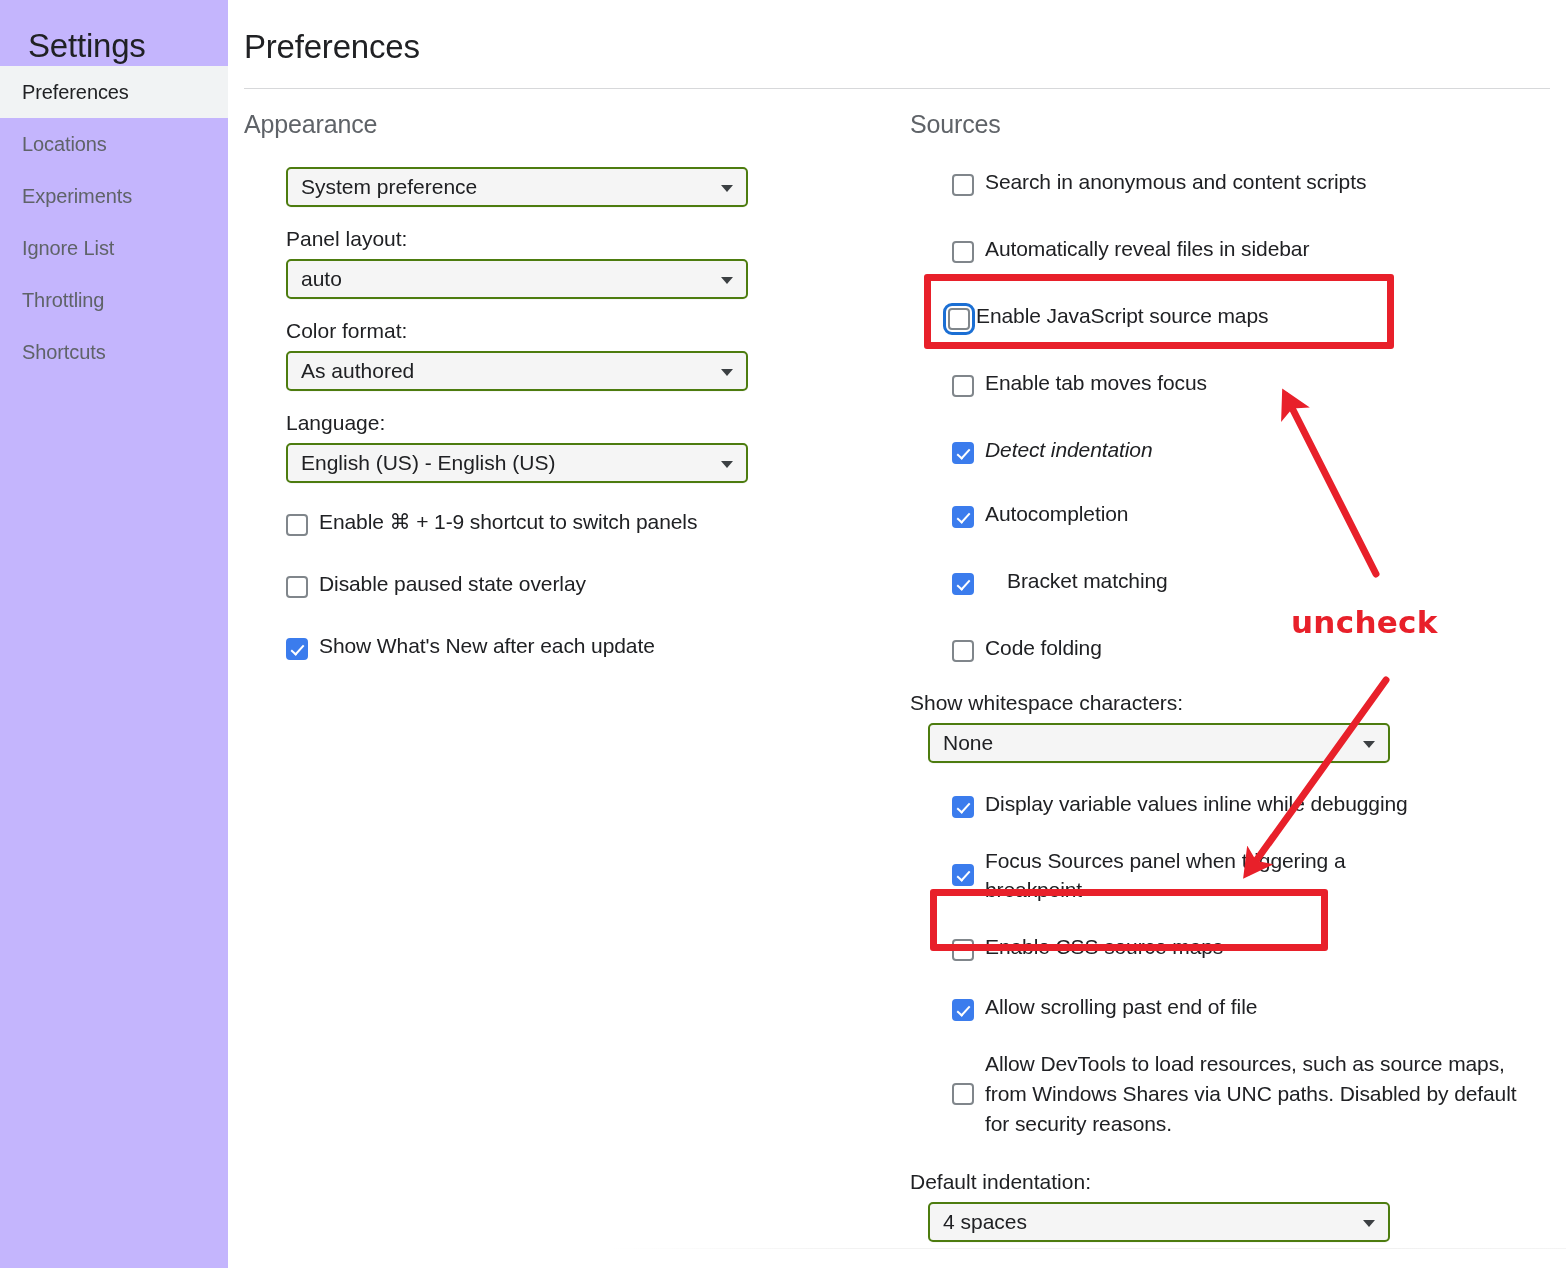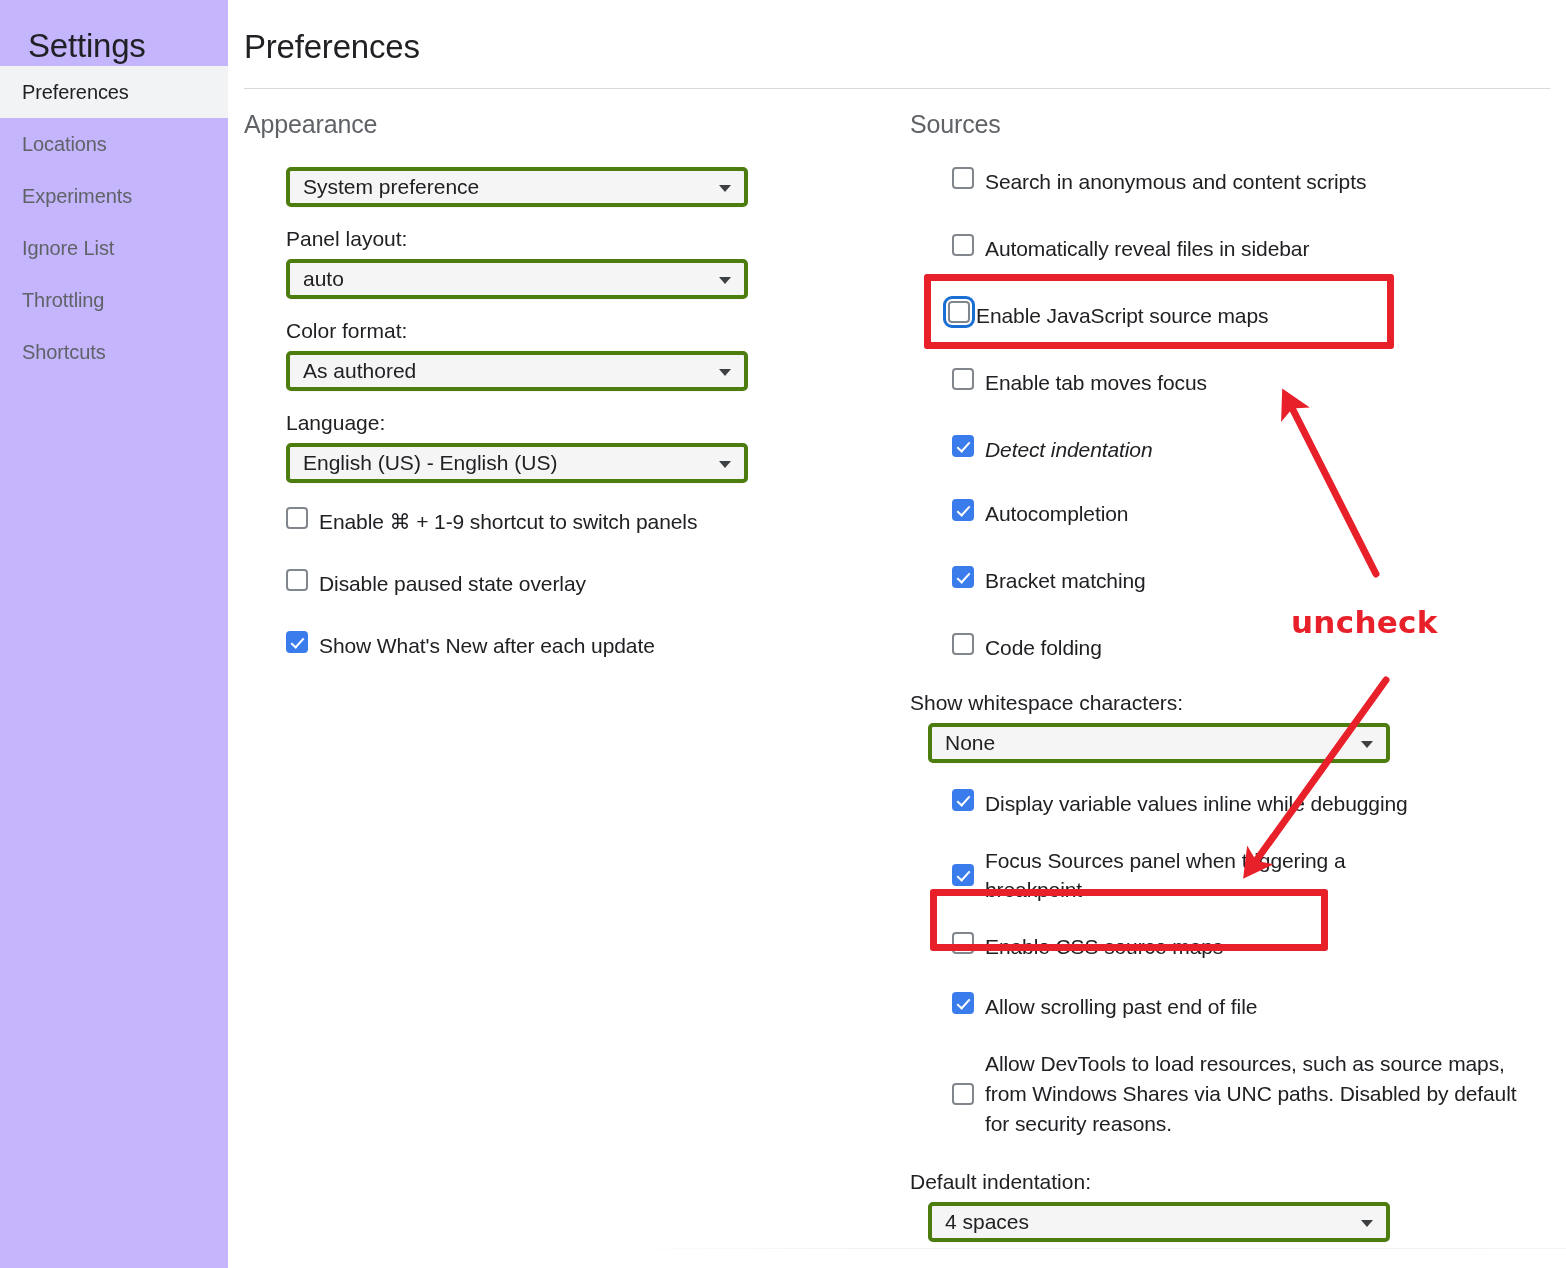--- a/index.html
+++ b/index.html
@@ -90,21 +90,21 @@
   .field-label {
     font-size: 21px;
     color: #202124;
     line-height: 30px;
     margin-bottom: 5px;
   }
   .select-box {
     position: relative;
     height: 40px;
     background: #f5f5f5;
-    border: 4px solid #4d7c0f;
+    border: 2px solid #4d7c0f;
     border-radius: 5px;
     display: flex; align-items: center;
     padding: 0 34px 0 13px;
     font-size: 21px;
     color: #202124;
     cursor: pointer;
     box-shadow: 0 1px 0 rgba(0,0,0,0.03);
   }
   .select-box .caret {
     position: absolute;
@@ -112,21 +112,21 @@
     margin-top: -2px;
     width: 0; height: 0;
     border-left: 6px solid transparent;
     border-right: 6px solid transparent;
     border-top: 7px solid #3c4043;
   }
 
   
   .cb-row {
     display: flex;
-    align-items: flex-start;
+    align-items: flex-end;
     cursor: pointer;
   }
   .cb-row .cb-label {
     font-size: 21px;
     color: #202124;
     line-height: 29px;
     letter-spacing: -0.1px;
   }
   .cb {
     flex: none;
@@ -291,21 +291,21 @@
           <span class="cb-label">Enable tab moves focus</span>
         </div>
         <div class="cb-row" style="margin-bottom:35px;font-style:italic;">
           <span class="cb checked"></span>
           <span class="cb-label">Detect indentation</span>
         </div>
         <div class="cb-row" style="margin-bottom:38px;">
           <span class="cb checked"></span>
           <span class="cb-label">Autocompletion</span>
         </div>
-        <div class="cb-row" style="margin-bottom:38px;">
+        <div class="cb-row" style="margin-bottom:38px;gap:22px;">
           <span class="cb checked"></span>
           <span class="cb-label">Bracket matching</span>
         </div>
         <div class="cb-row" style="margin-bottom:26px;">
           <span class="cb"></span>
           <span class="cb-label">Code folding</span>
         </div>
       </div>
 
       <div style="padding-left:0px;">

